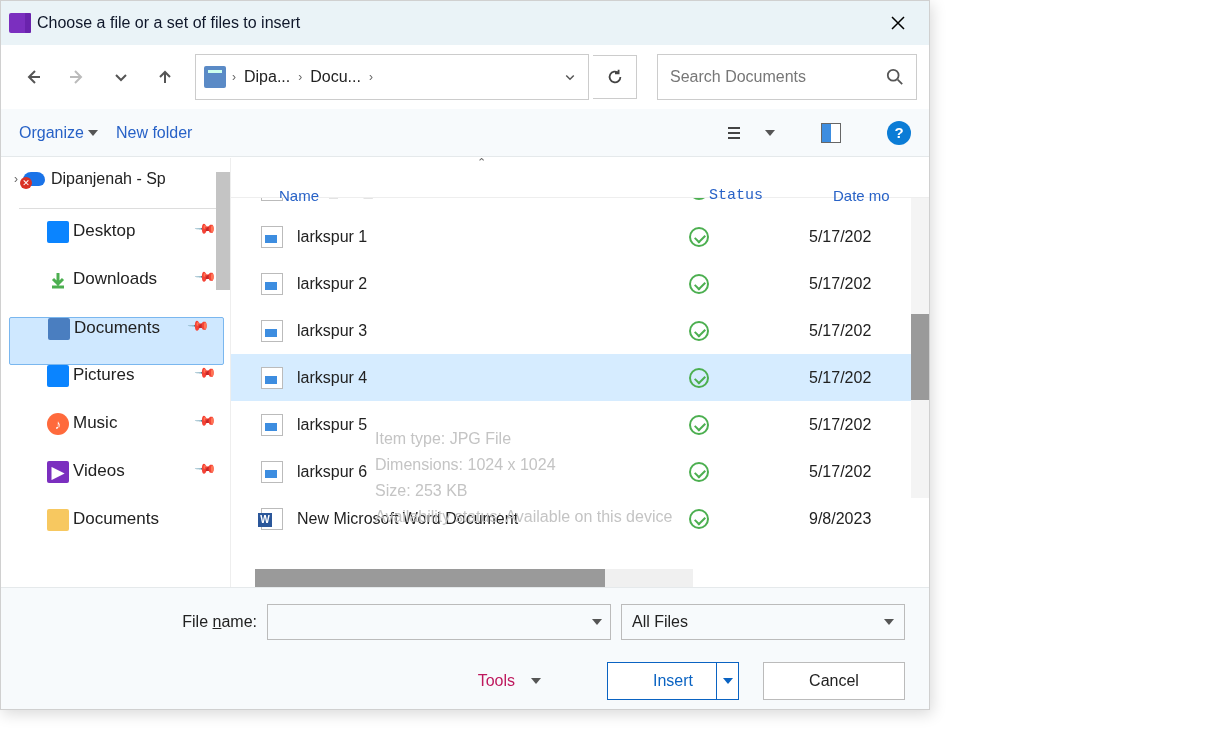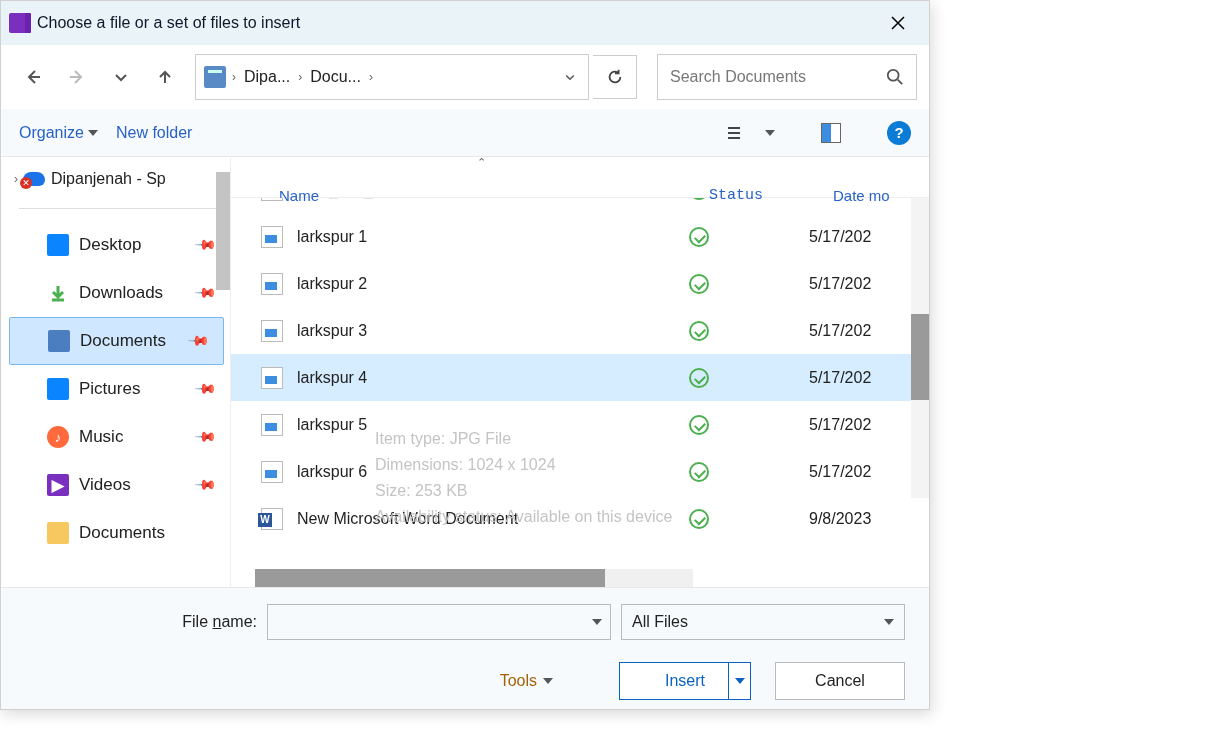--- a/index.html
+++ b/index.html
@@ -39,21 +39,21 @@
   .helpbtn{width:24px;height:24px;border-radius:50%;background:#0b7cd6;color:#fff;display:flex;align-items:center;justify-content:center;font-weight:bold;font-size:15px;}
 
   .body { flex:1; display:flex; position:relative; overflow:hidden; border-top:1px solid #fff;}
   .navpane { width:230px; border-right:1px solid #eee; padding:6px 0 0 8px; overflow:hidden; position:relative;}
   .treerow { display:flex; align-items:center; height:30px; font-size:16px; color:#222;}
   .tree-chev { width:14px; text-align:center; color:#666; font-size:12px;}
   .cloud-err { position:relative; width:22px; height:16px; margin-right:6px;}
   .cloud { width:22px; height:14px; background:#1a73e8; border-radius:8px 8px 6px 6px; position:absolute; top:1px;}
   .err-dot { width:12px;height:12px;background:#d93025;border-radius:50%;position:absolute;left:-3px;top:6px;display:flex;align-items:center;justify-content:center;color:#fff;font-size:9px;}
   .divider{height:1px;background:#ddd;margin:14px 10px 12px 10px;}
-  .qitem{display:flex;align-items:center;height:48px;padding-left:38px;font-size:17px;color:#222;gap:10px;position:relative;}
+  .qitem{display:flex;align-items:flex-start;height:48px;padding-left:38px;font-size:17px;color:#222;gap:4px;position:relative;}
   .pin{position:absolute;right:16px;color:#888;font-size:14px; transform:rotate(45deg);}
   .qicon{width:22px;height:22px;border-radius:2px;flex-shrink:0;}
   .ic-desktop{background:#0a84ff;}
   .ic-down{background:transparent;display:flex;align-items:center;justify-content:center;}
   .ic-down svg{stroke:#4caf50;stroke-width:3;fill:none;}
   .ic-doc{background:#4a7ec0;}
   .ic-pic{background:#0a84ff;display:flex;align-items:center;justify-content:center;}
   .ic-music{background:#ff6a3c;border-radius:50%;color:#fff;display:flex;align-items:center;justify-content:center;font-size:13px;}
   .ic-video{background:#7b2fbf;display:flex;align-items:center;justify-content:center;color:#fff;}
   .ic-folder{background:#f7c860;}
@@ -92,25 +92,25 @@
   .vscroll .vthumb{width:18px;height:86px;background:#9a9a9a;margin-top:116px;}
   
   .bottombar{height:122px;background:#f7fafc;border-top:1px solid #e5e9eb;display:flex;flex-direction:column;padding:16px 24px 0 0;}
   .fn-row{display:flex;align-items:center;gap:10px;margin-bottom:22px;}
   .fn-label{margin-left:auto;font-size:16px;color:#222;}
   .fn-label u{text-decoration:underline;}
   .fn-combo{width:344px;height:36px;border:1px solid #bbb;display:flex;align-items:center;padding:0 8px;}
   .fn-combo .drop{margin-left:auto;}
   .type-combo{width:284px;height:36px;border:1px solid #bbb;display:flex;align-items:center;padding:0 10px;font-size:16px;color:#222;}
   .btn-row{display:flex;align-items:center;justify-content:flex-end;gap:24px;}
-  .tools{font-size:16px;color:#a16207;display:flex;align-items:center;gap:6px;}
+  .tools{font-size:16px;color:#be185d;display:flex;align-items:center;gap:16px;}
   .btn{height:38px;border:1px solid #bbb;background:#fff;font-size:16px;color:#222;display:flex;align-items:center;justify-content:center;}
   .btn.primary{width:132px;border:1px solid #0a63c2;color:#0a63c2;position:relative;}
   .btn.primary .split{width:22px;height:100%;border-left:1px solid #0a63c2;display:flex;align-items:center;justify-content:center;position:absolute;right:0;top:0;}
-  .btn.cancel{width:130px;}
+  .btn.cancel{width:142px;}
   
   .bg{position:absolute;left:0;top:0;width:1231px;height:754px;z-index:-1;}
   .bg-top{position:absolute;left:930px;top:36px;width:280px;height:28px;border:1px solid #ddd;background:#fff;}
   .bg-search{position:absolute;left:930px;top:224px;font-size:32px;color:#222;}
   .bg-time{position:absolute;left:936px;top:274px;font-size:17px;color:#333;}
   .bg-line{position:absolute;left:930px;top:264px;width:170px;height:1px;background:#ddd;}
   .bg-vline{position:absolute;left:582px;top:710px;width:1px;height:44px;background:#ddd;}
   .bg-vline2{position:absolute;left:270px;top:710px;width:1px;height:44px;background:#ddd;}
   
   .drop-caret{width:0;height:0;border-left:5px solid transparent;border-right:5px solid transparent;border-top:6px solid #555;display:inline-block;}

